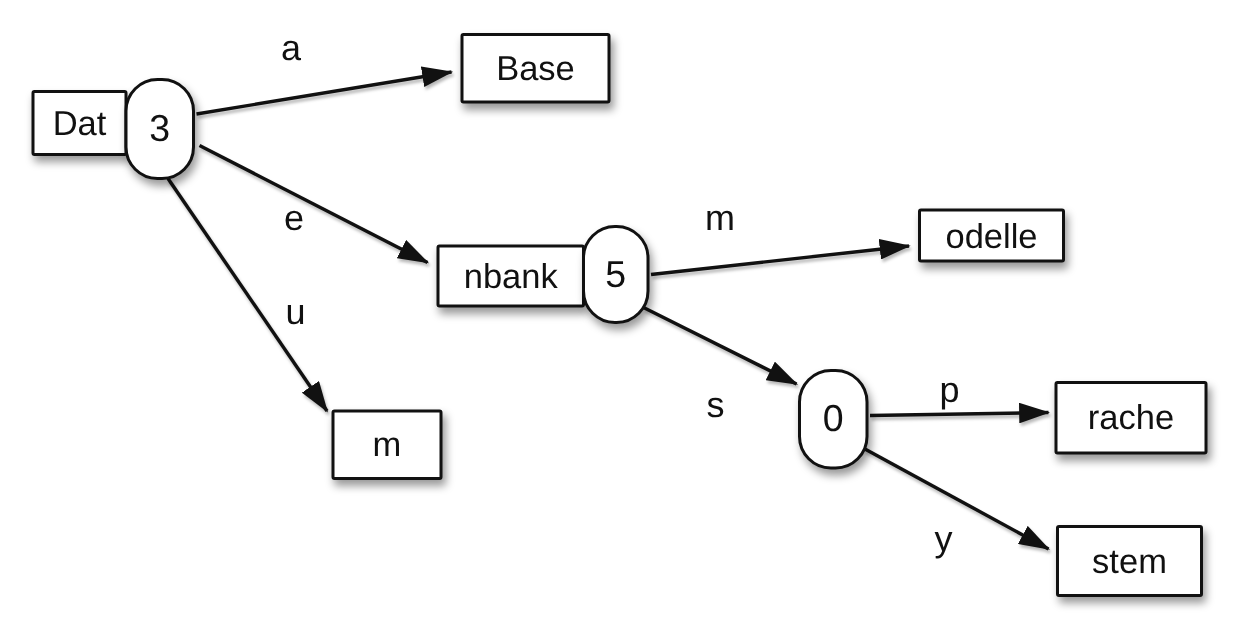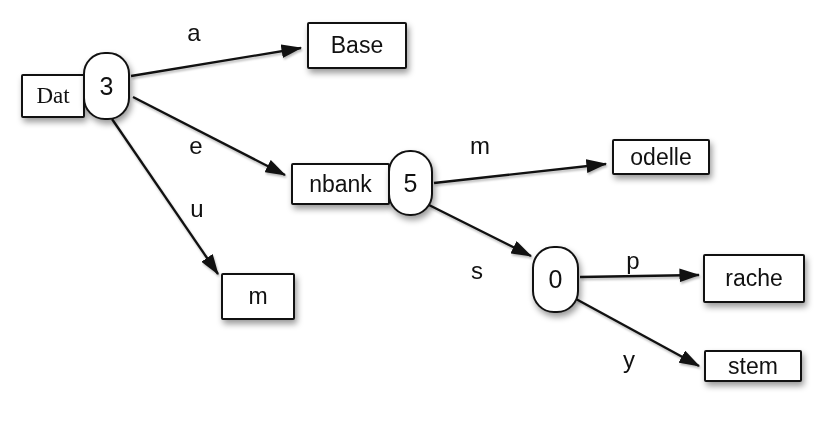--- a/index.html
+++ b/index.html
@@ -48,29 +48,29 @@
     width: 28px;
     height: 30px;
     display: flex;
     align-items: center;
     justify-content: center;
     color: #111111;
     font-size: 24px;
     z-index: 4;
   }
   
-  #node-dat-rect   { left: 21px;  top: 74px;  width: 64px;  height: 44px; font-family: Liberation Serif, serif; }
+  #node-dat-rect   { left: 21px;  top: 60px;  width: 64px;  height: 44px; }
   #node-dat-oval   { left: 83px;  top: 52px;  width: 47px;  height: 68px; }
   #node-base       { left: 307px; top: 22px;  width: 100px; height: 47px; }
   #node-nbank-rect { left: 291px; top: 163px; width: 99px;  height: 42px; }
   #node-nbank-oval { left: 388px; top: 150px; width: 45px;  height: 66px; }
   #node-odelle     { left: 612px; top: 139px; width: 98px;  height: 36px; }
   #node-zero-oval  { left: 532px; top: 246px; width: 47px;  height: 67px; }
   #node-rache      { left: 703px; top: 254px; width: 102px; height: 49px; }
-  #node-stem       { left: 704px; top: 350px; width: 98px;  height: 32px; }
+  #node-stem       { left: 704px; top: 350px; width: 98px;  height: 48px; }
   #node-m          { left: 221px; top: 273px; width: 74px;  height: 47px; }
   
   #label-a  { left: 180px; top: 18px;  }
   #label-e  { left: 182px; top: 131px; }
   #label-u  { left: 183px; top: 194px; }
   #label-m2 { left: 466px; top: 131px; }
   #label-s  { left: 463px; top: 256px; }
   #label-p  { left: 619px; top: 246px; }
   #label-y  { left: 615px; top: 345px; }
 </style>

